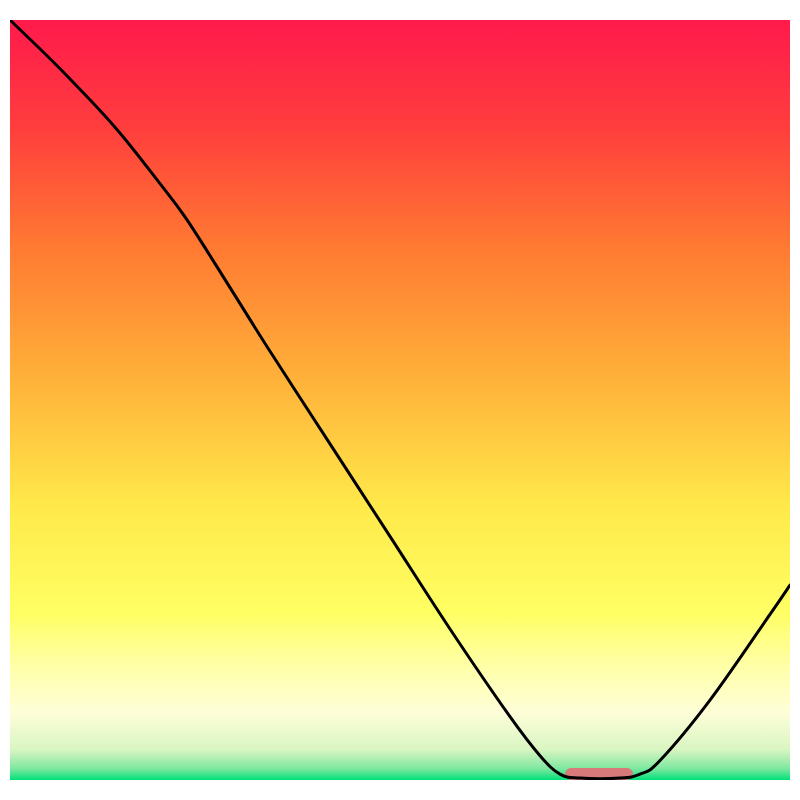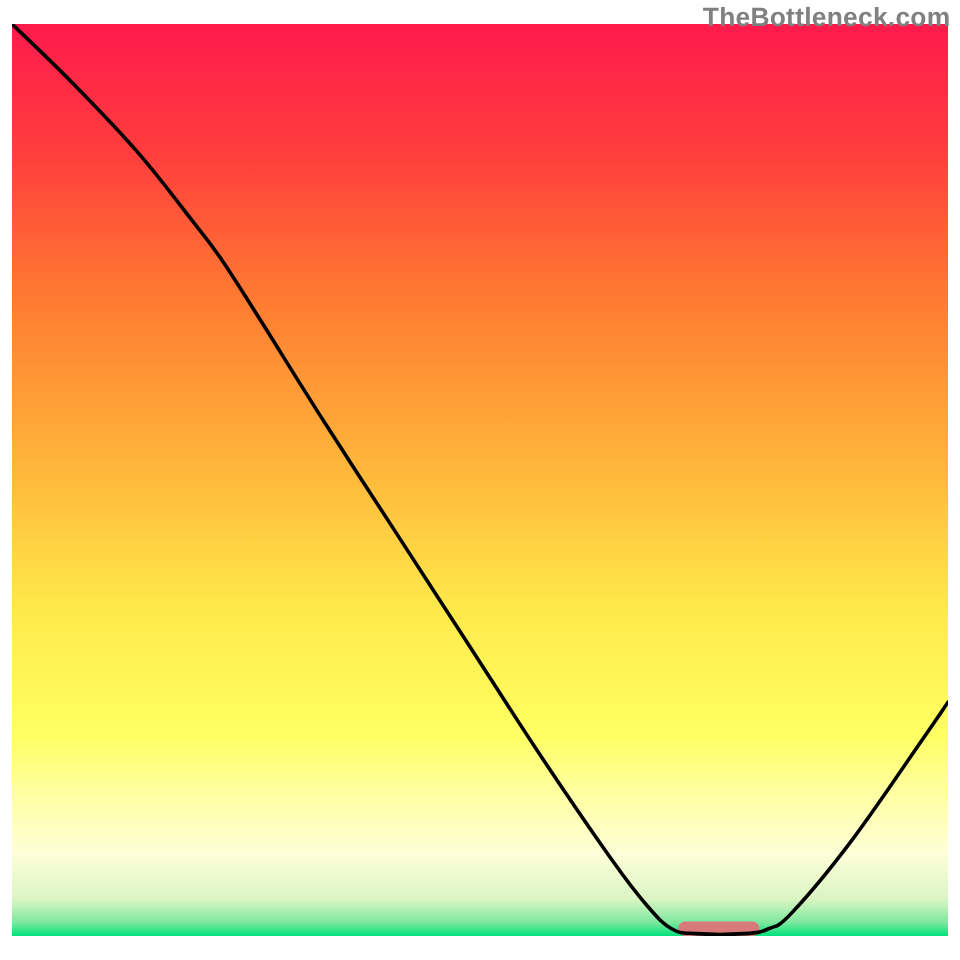--- a/index.html
+++ b/index.html
@@ -26,21 +26,20 @@
     z-index: 3;
   }
   svg {
     display: block;
   }
 </style>
 </head>
 <body>
 
 <div class="chart-container">
-  <div class="watermark">TheBottleneck.com</div>
   <svg id="chart-svg" width="800" height="800" viewBox="0 0 800 800">
     <defs>
       <linearGradient id="bg-grad" x1="0" y1="0" x2="0" y2="1">
           <stop offset="0.00%" stop-color="#ff1a4c"></stop>
           <stop offset="14.00%" stop-color="#ff3d3d"></stop>
           <stop offset="30.00%" stop-color="#ff7a32"></stop>
           <stop offset="48.00%" stop-color="#ffb43a"></stop>
           <stop offset="64.00%" stop-color="#ffe94a"></stop>
           <stop offset="78.00%" stop-color="#ffff63"></stop>
           <stop offset="84.00%" stop-color="#ffff9f"></stop>

